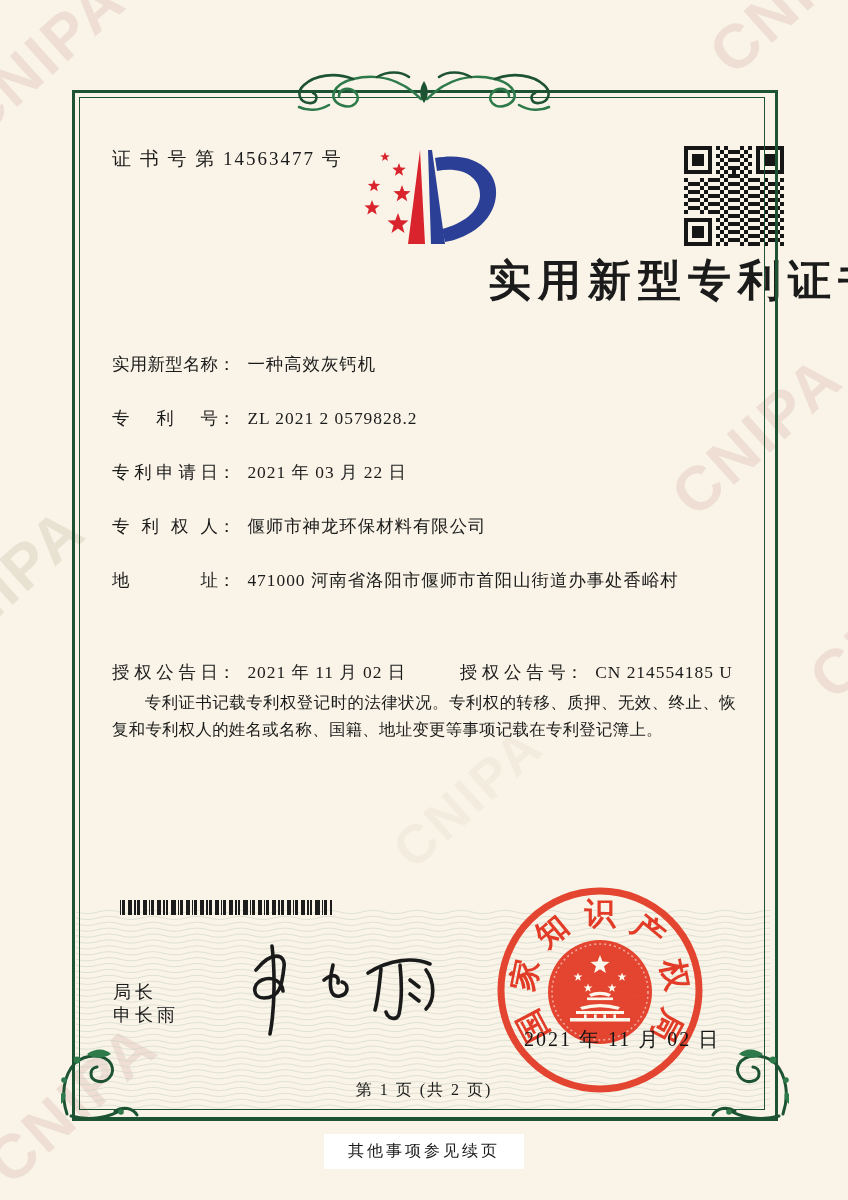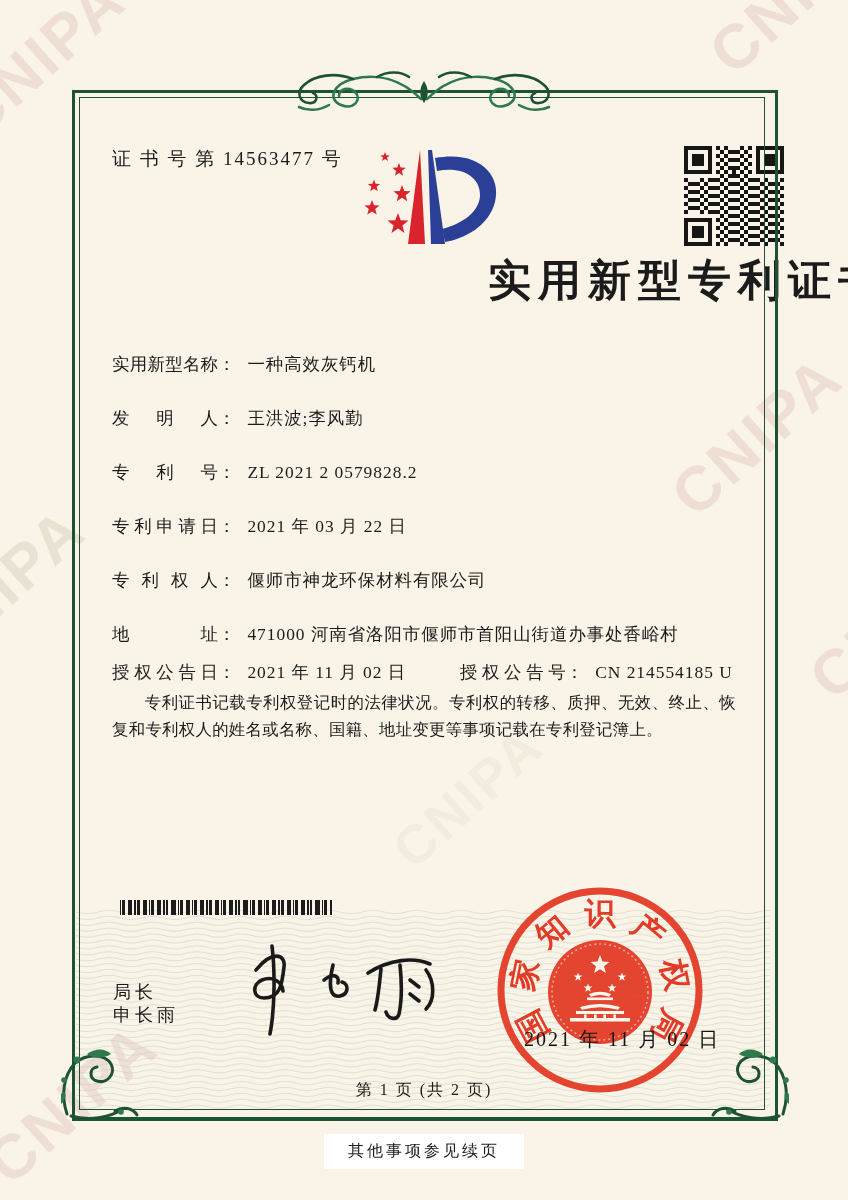--- a/index.html
+++ b/index.html
@@ -485,23 +485,20 @@
       <rect x="96" y="96" width="4" height="4" fill="#161616"></rect>
     </svg>
 
   <div class="title">实用新型专利证书</div>
 
   <div class="fields">
     <div class="field-row">
       <span class="f-label">实用新型名称</span><span class="f-colon">：</span><span class="f-value">一种高效灰钙机</span>
     </div>
     <div class="field-row">
-      <span class="f-label">发明人</span><span class="f-colon">：</span><span class="f-value">王洪波;李风勤</span>
-    </div>
-    <div class="field-row">
       <span class="f-label">专利号</span><span class="f-colon">：</span><span class="f-value">ZL 2021 2 0579828.2</span>
     </div>
     <div class="field-row">
       <span class="f-label">专利申请日</span><span class="f-colon">：</span><span class="f-value">2021 年 03 月 22 日</span>
     </div>
     <div class="field-row">
       <span class="f-label">专利权人</span><span class="f-colon">：</span><span class="f-value">偃师市神龙环保材料有限公司</span>
     </div>
     <div class="field-row">
       <span class="f-label">地址</span><span class="f-colon">：</span><span class="f-value">471000 河南省洛阳市偃师市首阳山街道办事处香峪村</span>

